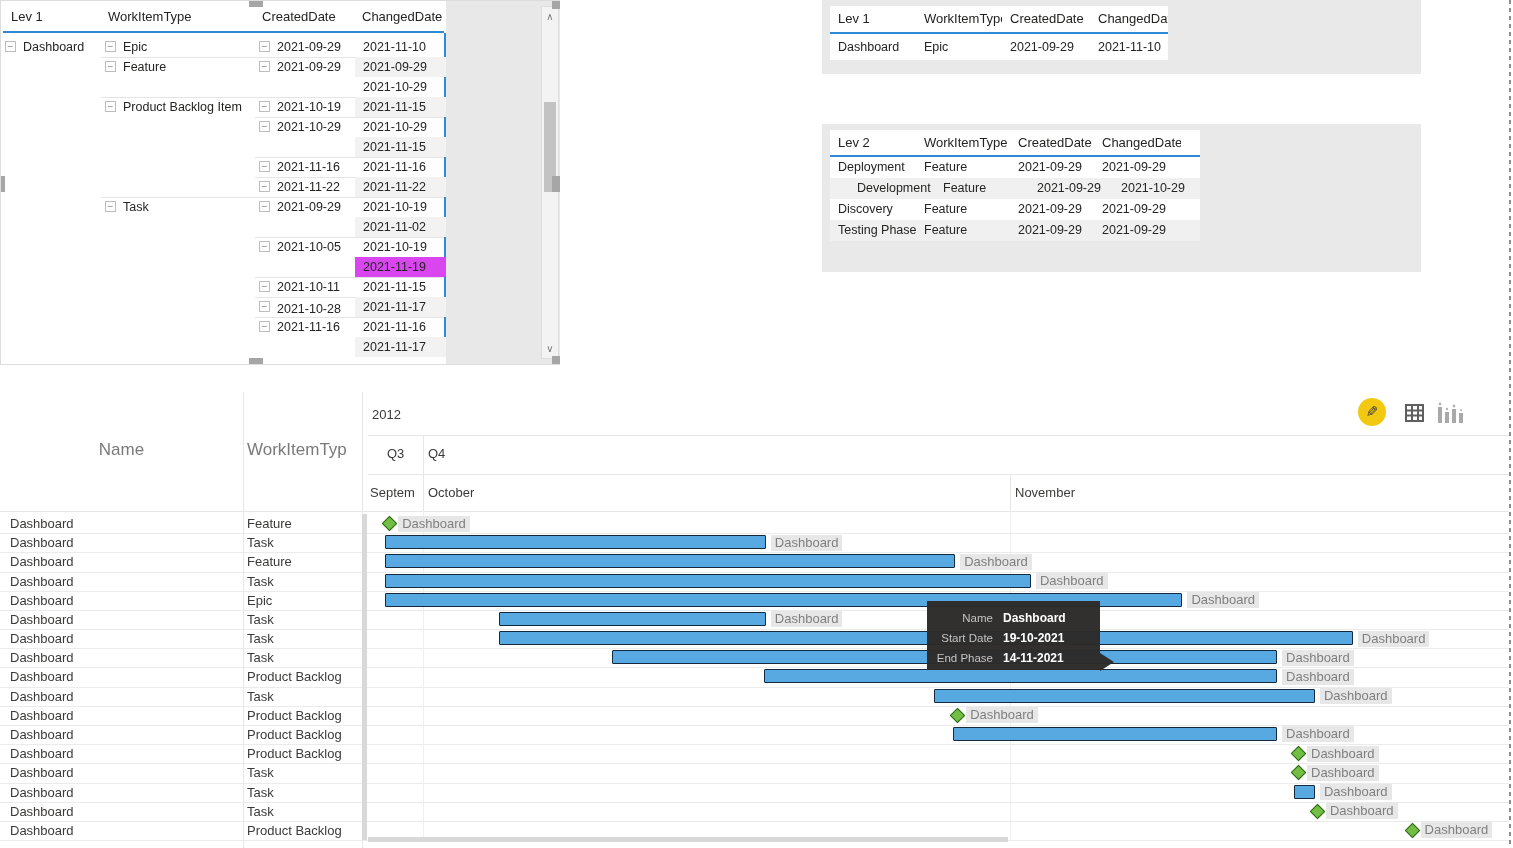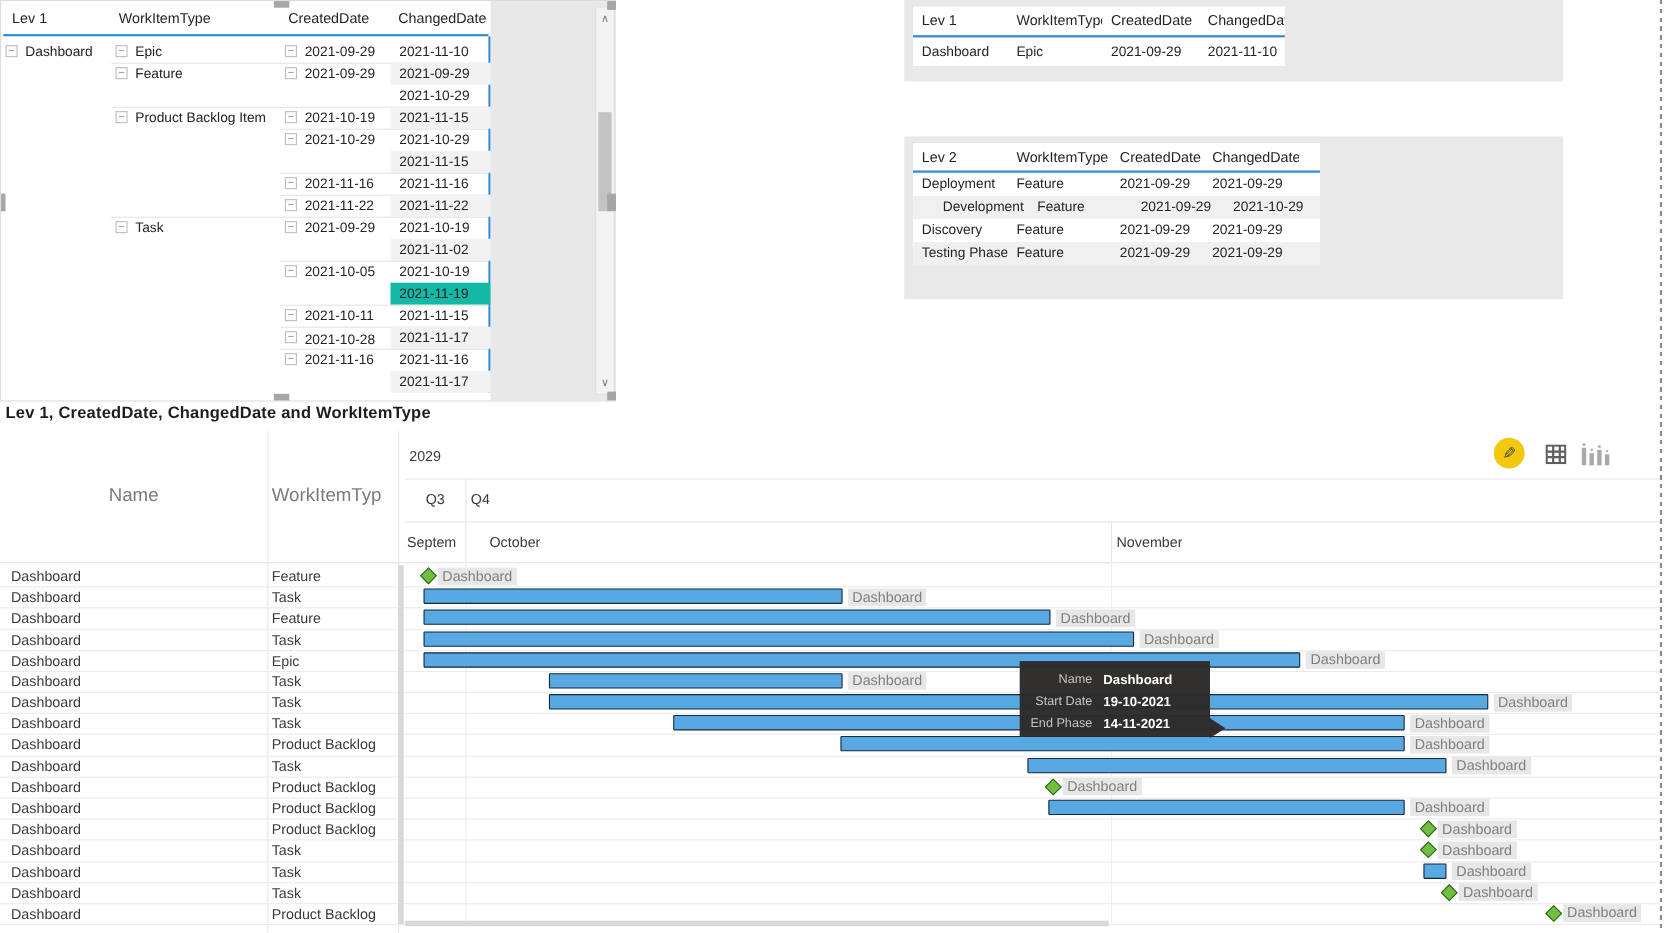--- a/index.html
+++ b/index.html
@@ -106,21 +106,21 @@
         <div class="mcell" style="left: 354px; top: 196px; width: 89px; padding-left: 8px; background: transparent;">2021-10-19</div>
         <div class="mbox" style="left: 104px; top: 200px;">−</div>
         <div class="mcell" style="left: 122px; top: 196px;">Task</div>
         <div class="mbox" style="left: 258px; top: 200px;">−</div>
         <div class="mcell" style="left: 276px; top: 196px;">2021-09-29</div>
         <div class="mcell" style="left: 354px; top: 216px; width: 89px; padding-left: 8px; background: rgb(242, 242, 242);">2021-11-02</div>
         <div class="hairline" style="left: 254px; top: 236px; width: 189px;"></div>
         <div class="mcell" style="left: 354px; top: 236px; width: 89px; padding-left: 8px; background: transparent;">2021-10-19</div>
         <div class="mbox" style="left: 258px; top: 240px;">−</div>
         <div class="mcell" style="left: 276px; top: 236px;">2021-10-05</div>
-        <div class="mcell" style="left: 354px; top: 256px; width: 89px; padding-left: 8px; background: #14b8a6;">2021-11-19</div>
+        <div class="mcell" style="left: 354px; top: 256px; width: 89px; padding-left: 8px; background: #d946ef;">2021-11-19</div>
         <div class="hairline" style="left: 254px; top: 276px; width: 189px;"></div>
         <div class="mcell" style="left: 354px; top: 276px; width: 89px; padding-left: 8px; background: transparent;">2021-11-15</div>
         <div class="mbox" style="left: 258px; top: 280px;">−</div>
         <div class="mcell" style="left: 276px; top: 276px;">2021-10-11</div>
         <div class="hairline" style="left: 254px; top: 296px; width: 189px;"></div>
         <div class="mcell" style="left: 354px; top: 296px; width: 89px; padding-left: 8px; background: rgb(242, 242, 242);">2021-11-17</div>
         <div class="mbox" style="left: 258px; top: 300px;">−</div>
         <div class="mcell" style="left: 276px; top: 298px;">2021-10-28</div>
         <div class="hairline" style="left: 254px; top: 316px; width: 189px;"></div>
         <div class="mcell" style="left: 354px; top: 316px; width: 89px; padding-left: 8px; background: transparent;">2021-11-16</div>
@@ -188,38 +188,37 @@
         </div>
         <div class="prow banded" style="height: 21px; line-height: 21px;">
           <div class="pcell" style="width: 86px;">Testing Phase</div>
           <div class="pcell" style="width: 94px;">Feature</div>
           <div class="pcell" style="width: 84px;">2021-09-29</div>
           <div class="pcell" style="width: 87px;">2021-09-29</div>
         </div>
       </div>
   </div>
 
-  <div id="gantt-title" class="txt">Lev 1, CreatedDate, ChangedDate and WorkItemType</div>
 
   <div id="vis-gantt" class="abs">
 
     <div class="gline-v" style="left:243px;top:0;height:456px;"></div>
     <div class="gline-v" style="left:362px;top:0;height:456px;"></div>
 
     <div class="ghead-col" style="left:0;top:48px;width:243px;text-align:center;">Name</div>
     <div class="ghead-col" style="left:247px;top:48px;width:112px;">WorkItemTyp</div>
 
-    <div class="tl-label" style="left:372px;top:15px;">2029</div>
+    <div class="tl-label" style="left:372px;top:15px;">2012</div>
     <div class="gline-h" style="left:368px;top:43px;width:1141px;"></div>
     <div class="tl-label" style="left:387px;top:54px;">Q3</div>
     <div class="tl-label" style="left:428px;top:54px;">Q4</div>
     <div class="gline-v" style="left:423px;top:43px;height:39px;"></div>
     <div class="gline-h" style="left:368px;top:82px;width:1141px;"></div>
     <div class="tl-label" style="left:370px;top:93px;width:50px;">Septem</div>
-    <div class="tl-label" style="left:428px;top:93px;margin-left:17px;">October</div>
+    <div class="tl-label" style="left:428px;top:93px;">October</div>
     <div class="tl-label" style="left:1015px;top:93px;">November</div>
     <div class="gline-v" style="left:423px;top:82px;height:37px;"></div>
     <div class="gline-v" style="left:1010px;top:82px;height:37px;"></div>
     <div class="gline-h" style="left:0;top:119px;width:1509px;"></div>
 
     <div class="gline-v" style="left:423px;top:119px;height:329px;background:#efefef;"></div>
     <div class="gline-v" style="left:1010px;top:119px;height:329px;background:#efefef;"></div>
 
     <div id="gantt-rows" class="abs" style="left:0;top:0;width:1509px;height:456px;">
         <div class="grow-name" style="left: 10px; top: 122px;">Dashboard</div>

